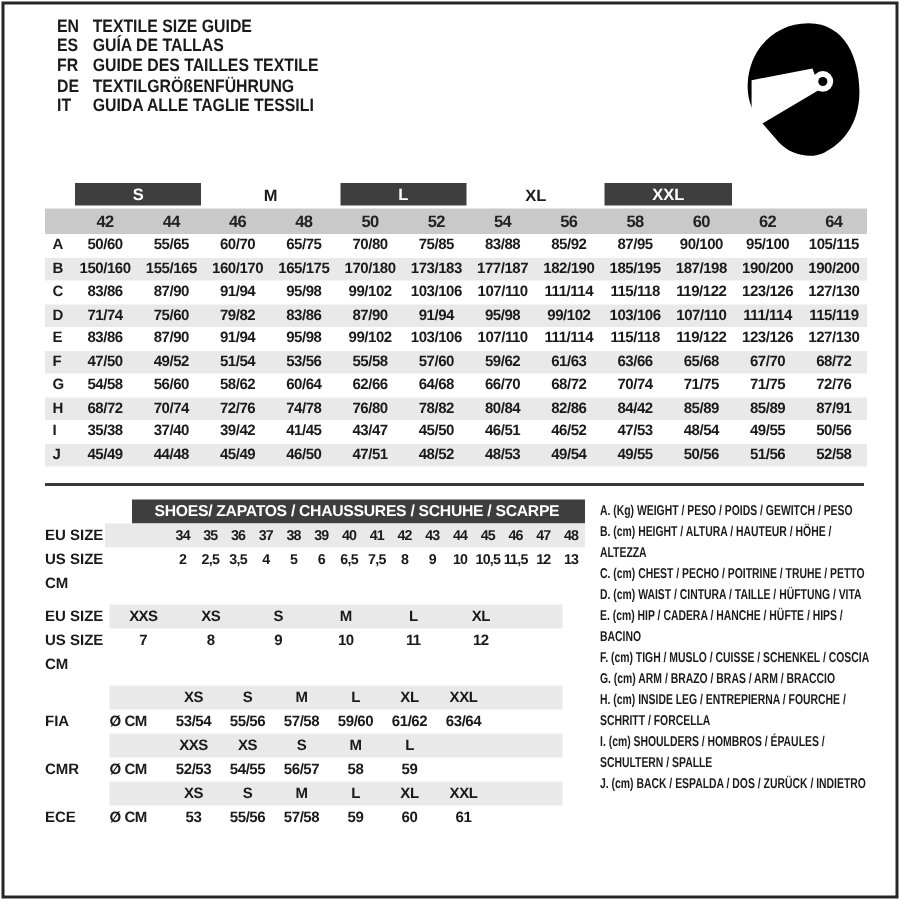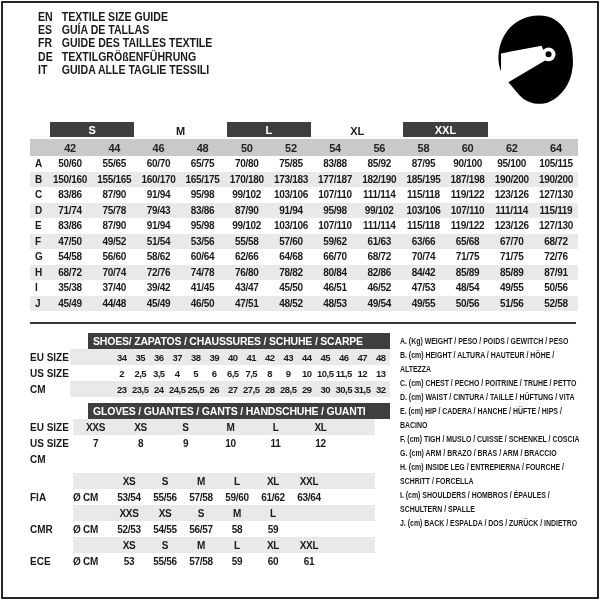--- a/index.html
+++ b/index.html
@@ -27,21 +27,21 @@
   .cell{display:flex;align-items:center;justify-content:center;font-size:10px;
         letter-spacing:-0.3px;white-space:nowrap;overflow:visible;}
   .cell.lbl{justify-content:flex-start;padding-left:5px;}
   .cols-row .cell{font-size:11px;color:#222;}
 
   .divider{position:absolute;left:30px;top:322px;width:546px;height:1.5px;background:#3a3a3a;}
 
   
   .small-tables{position:absolute;left:30px;top:333px;width:360px;}
   .bar{margin-left:58px;height:16px;background:var(--dark,#3e3e3e);color:#fff;display:flex;
-       align-items:center;padding-left:5px;font-size:10.5px;letter-spacing:-0.2px;white-space:nowrap;}
+       align-items:center;padding-left:15px;font-size:10.5px;letter-spacing:-0.2px;white-space:nowrap;}
   .srow{display:flex;height:16px;}
   .slabel{width:43px;display:flex;align-items:center;font-size:10px;white-space:nowrap;}
   .sdata{width:302px;display:grid;}
   .sdata.stripe{background:var(--stripe,#e9e9e9);}
   .cols15{grid-template-columns:repeat(15,1fr);padding-left:43px;}
   .cols15 .cell{letter-spacing:-0.5px;font-size:9.5px;}
   .cols6{grid-template-columns:repeat(6,45px);}
   .cols6 .cell{letter-spacing:-0.4px;}
   .hcols{grid-template-columns:38px repeat(6,36px);}
   .hcols .cell.unit{justify-content:flex-start;}
@@ -153,22 +153,22 @@
         <div class="cell">107/110</div>
         <div class="cell">111/114</div>
         <div class="cell">115/118</div>
         <div class="cell">119/122</div>
         <div class="cell">123/126</div>
         <div class="cell">127/130</div>
       </div>
       <div class="tgrid trow stripe">
         <div class="cell lbl">D</div>
         <div class="cell">71/74</div>
-        <div class="cell">75/78</div>
-        <div class="cell">79/43</div>
+        <div class="cell">75/60</div>
+        <div class="cell">79/82</div>
         <div class="cell">83/86</div>
         <div class="cell">87/90</div>
         <div class="cell">91/94</div>
         <div class="cell">95/98</div>
         <div class="cell">99/102</div>
         <div class="cell">103/106</div>
         <div class="cell">107/110</div>
         <div class="cell">111/114</div>
         <div class="cell">115/119</div>
       </div>
@@ -305,41 +305,23 @@
           <div class="cell">9</div>
           <div class="cell">10</div>
           <div class="cell">10,5</div>
           <div class="cell">11,5</div>
           <div class="cell">12</div>
           <div class="cell">13</div>
         </div>
       </div>
       <div class="srow">
         <div class="slabel">CM</div>
-        <div class="sdata cols15 stripe">
-          <div class="cell">23</div>
-          <div class="cell">23,5</div>
-          <div class="cell">24</div>
-          <div class="cell">24,5</div>
-          <div class="cell">25,5</div>
-          <div class="cell">26</div>
-          <div class="cell">27</div>
-          <div class="cell">27,5</div>
-          <div class="cell">28</div>
-          <div class="cell">28,5</div>
-          <div class="cell">29</div>
-          <div class="cell">30</div>
-          <div class="cell">30,5</div>
-          <div class="cell">31,5</div>
-          <div class="cell">32</div>
-        </div>
       </div>
     </div>
   <div class="gap"></div>
-  <div class="bar">GLOVES / GUANTES / GANTS / HANDSCHUHE / GUANTI</div>
   <div>
       <div class="srow">
         <div class="slabel">EU SIZE</div>
         <div class="sdata cols6 stripe">
           <div class="cell">XXS</div>
           <div class="cell">XS</div>
           <div class="cell">S</div>
           <div class="cell">M</div>
           <div class="cell">L</div>
           <div class="cell">XL</div>

